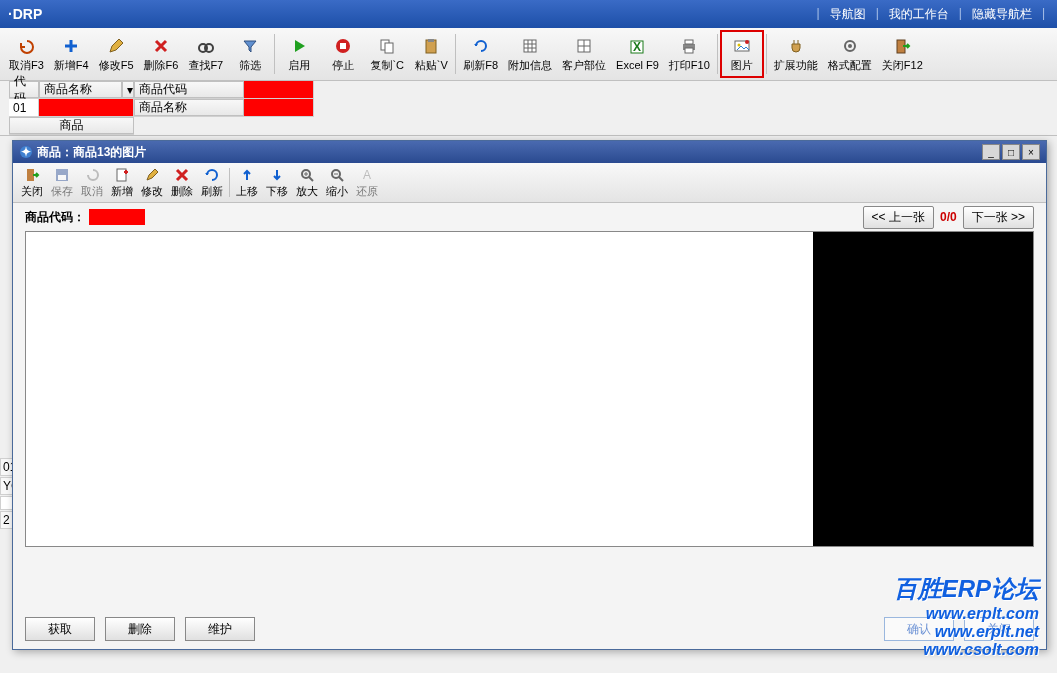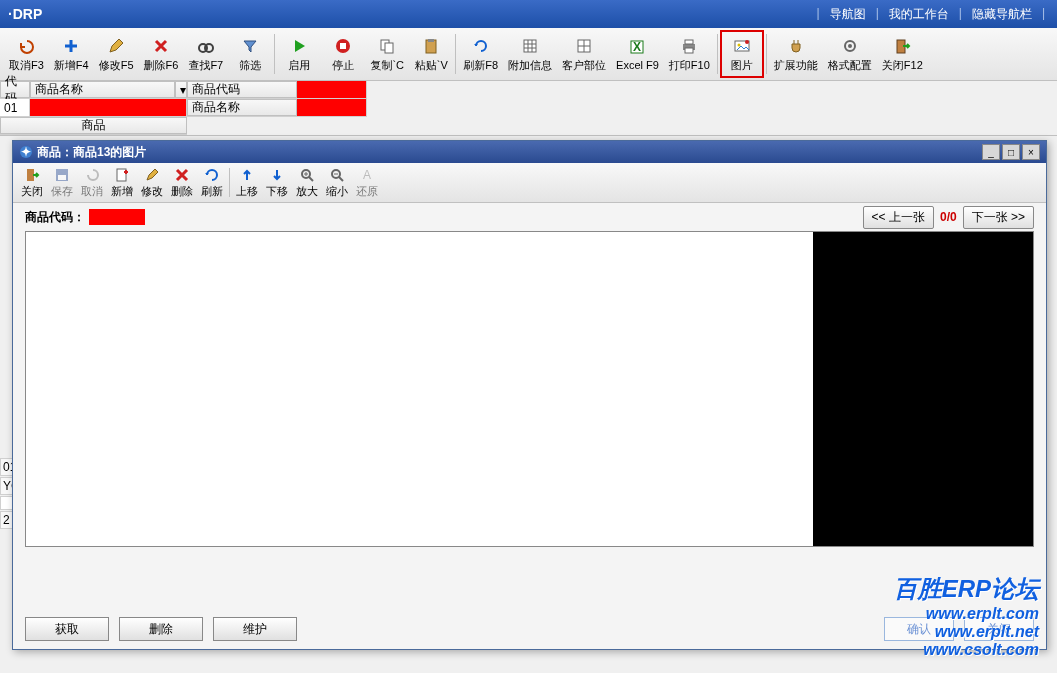--- a/index.html
+++ b/index.html
@@ -15,21 +15,21 @@
 
 .main-toolbar { background: linear-gradient(#f8f8f8, #e4e4e4); border-bottom: 1px solid #c0c0c0; display: flex; padding: 2px 4px; }
 .tb-btn { display: flex; flex-direction: column; align-items: center; justify-content: center; min-width: 44px; height: 48px; padding: 2px 4px; cursor: pointer; border: 1px solid transparent; }
 .tb-btn .icon { width: 20px; height: 20px; display: flex; align-items: center; justify-content: center; margin-bottom: 2px; }
 .tb-btn .lbl { font-size: 11px; white-space: nowrap; }
 .tb-sep { width: 1px; background: #c0c0c0; margin: 4px 2px; }
 .tb-btn.highlighted { border: 2px solid #d00; text-align: right; }
 
 
 .grid-area { display: flex; border-bottom: 1px solid #c0c0c0; }
-.grid-left { width: 187px; }
+.grid-left { width: 125px; margin-left: 9px; }
 .grid-row { display: flex; height: 18px; border-bottom: 1px solid #d0d0d0; }
 .grid-hdr { background: linear-gradient(#f8f8f8,#e8e8e8); border: 1px solid #c0c0c0; display: flex; align-items: center; padding: 0 4px; }
 .grid-cell { border-right: 1px solid #d0d0d0; display: flex; align-items: center; padding: 0 4px; background: #fff; }
 .redacted { background: #f00; color: #f00; }
 
 
 .left-stub { position: absolute; left: 0; top: 100px; width: 16px; font-size: 11px; }
 .left-stub div { border: 1px solid #d0d0d0; padding: 1px 2px; background: #f8f8f8; margin-bottom: 1px; }
 
 
@@ -53,21 +53,21 @@
 .page-cnt { color: #c00; font-weight: bold; }
 
 .img-area { display: flex; height: 316px; border: 1px solid #888; margin: 0 12px; background: #fff; }
 .img-left { flex: 1; background: #fff; }
 .img-right { width: 220px; background: #000; }
 
 .detail-link { text-align: right; padding: 4px 20px; color: #1050c0; cursor: pointer; }
 
 .dlg-bottom { position: absolute; bottom: 8px; left: 12px; right: 12px; display: flex; justify-content: space-between; align-items: center; }
 .bot-btns { display: flex; gap: 10px; }
-.bot-btn { width: 84px; height: 24px; border: 1px solid #888; background: linear-gradient(#fff,#e0e0e0); cursor: pointer; display: flex; align-items: center; justify-content: center; }
+.bot-btn { width: 70px; height: 24px; border: 1px solid #888; background: linear-gradient(#fff,#e0e0e0); cursor: pointer; display: flex; align-items: center; justify-content: center; }
 .bot-right-btn { width: 70px; height: 24px; border: 1px solid #6090d0; background: #fff; color: #1050c0; display: flex; align-items: center; justify-content: center; opacity: 0.6; }
 
 
 .watermark { position: absolute; right: 18px; bottom: 14px; text-align: right; font-style: italic; font-weight: bold; }
 .watermark .l1 { color: #1060e0; font-size: 24px; text-shadow: 1px 1px #fff; }
 .watermark .l2 { color: #1060e0; font-size: 16px; text-shadow: 1px 1px #fff; }
 
 
 svg { display: block; }
 </style>

